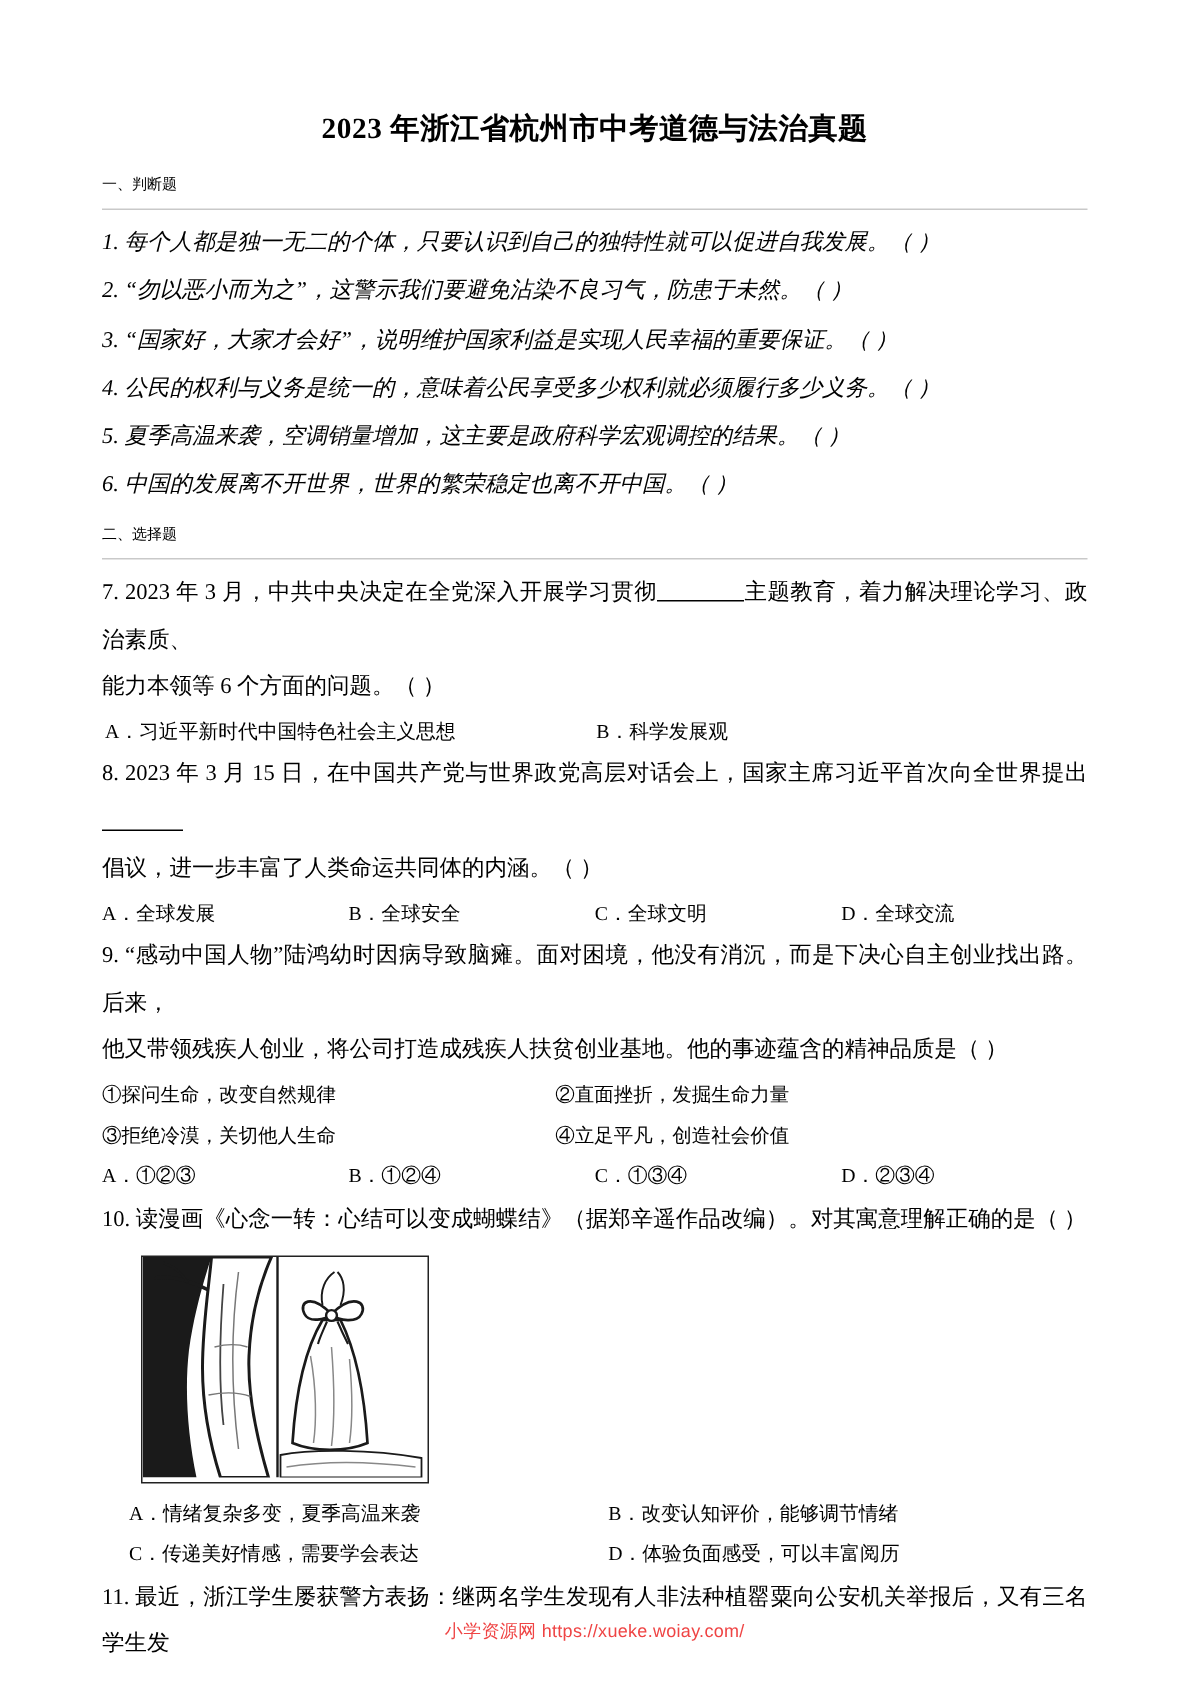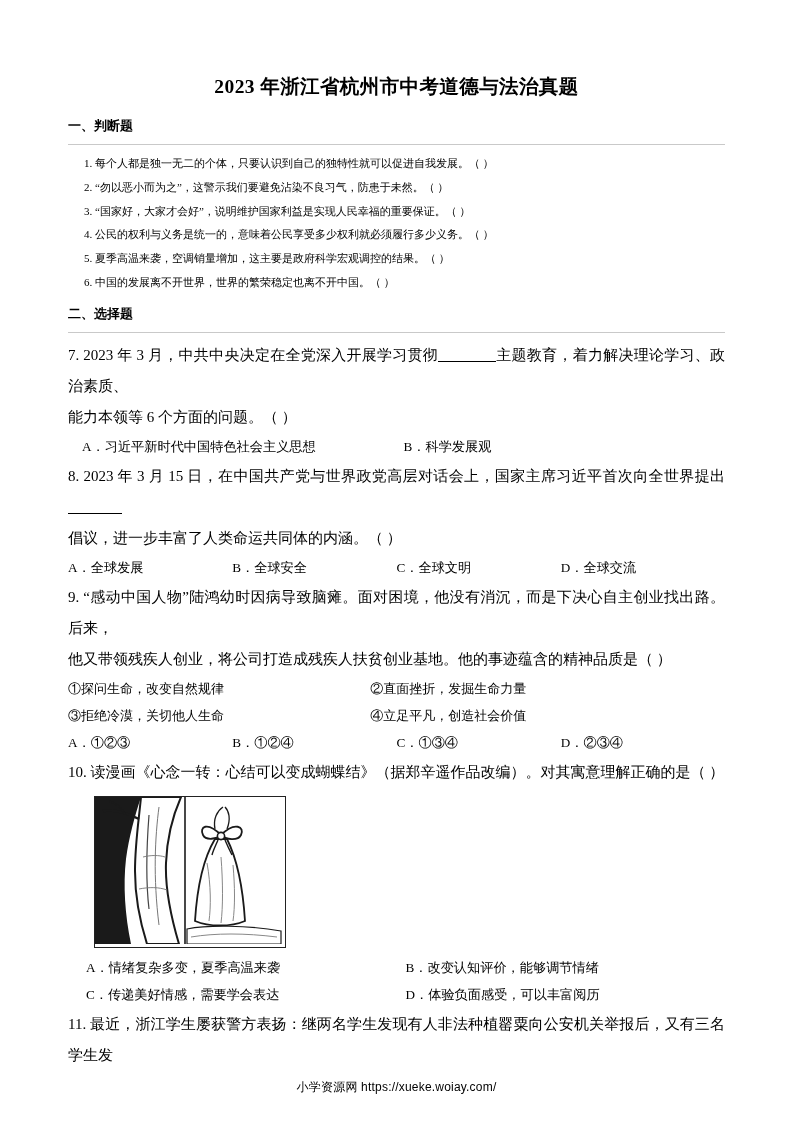--- a/index.html
+++ b/index.html
@@ -24,50 +24,51 @@
   }
   .doc-title {
     text-align: center;
     font-size: 19.5px;
     font-weight: bold;
     letter-spacing: 0.4px;
     margin: 14px 0 16px 0;
     line-height: 1.4;
   }
   .section-head {
-    font-size: 13px;
-    font-weight: bold;
+    font-size: 10px;
+    font-weight: normal;
     margin: 10px 0 8px 0;
     line-height: 1.5;
   }
   .hr {
     border: none;
     border-top: 1px solid #c9c9c9;
     margin: 3px 0 7px 0;
     height: 0;
   }
   .q {
-    font-size: 11px;
-    line-height: 2.08;
-    margin: 0 0 1px 16px;
+    font-size: 15px;
+    line-height: 2.08;
+    margin: 0 0 1px 0;
     text-align: justify;
+    font-style: italic;
   }
   .q-line {
     font-size: 15px;
     line-height: 2.08;
     text-align: justify;
   }
   .opts {
     display: flex;
     font-size: 13.2px;
     line-height: 2.08;
   }
   .opts.two > div { width: 50%; }
   .opts.four > div { width: 25%; }
-  .opts.indent-a > div:first-child { padding-left: 2px; margin-left: 12px; }
+  .opts.indent-a > div:first-child { padding-left: 2px; }
   .opts-pair {
     display: flex;
     font-size: 13px;
     line-height: 2.08;
   }
   .opts-pair > div:first-child { width: 46%; }
   .indent {
     padding-left: 18px;
   }
   .cartoon {
@@ -80,21 +81,21 @@
     overflow: hidden;
   }
   .cartoon svg { display: block; }
   .watermark {
     position: absolute;
     left: 0;
     right: 0;
     bottom: 26px;
     text-align: center;
     font-size: 12px;
-    color: #000000;
+    color: #ef4444;
     font-family: "Liberation Sans", sans-serif;
     letter-spacing: 0.2px;
   }
   .blank {
     display: inline-block;
     border-bottom: 1px solid #000;
     width: 58px;
     vertical-align: -2px;
   }
   .blank.short {

